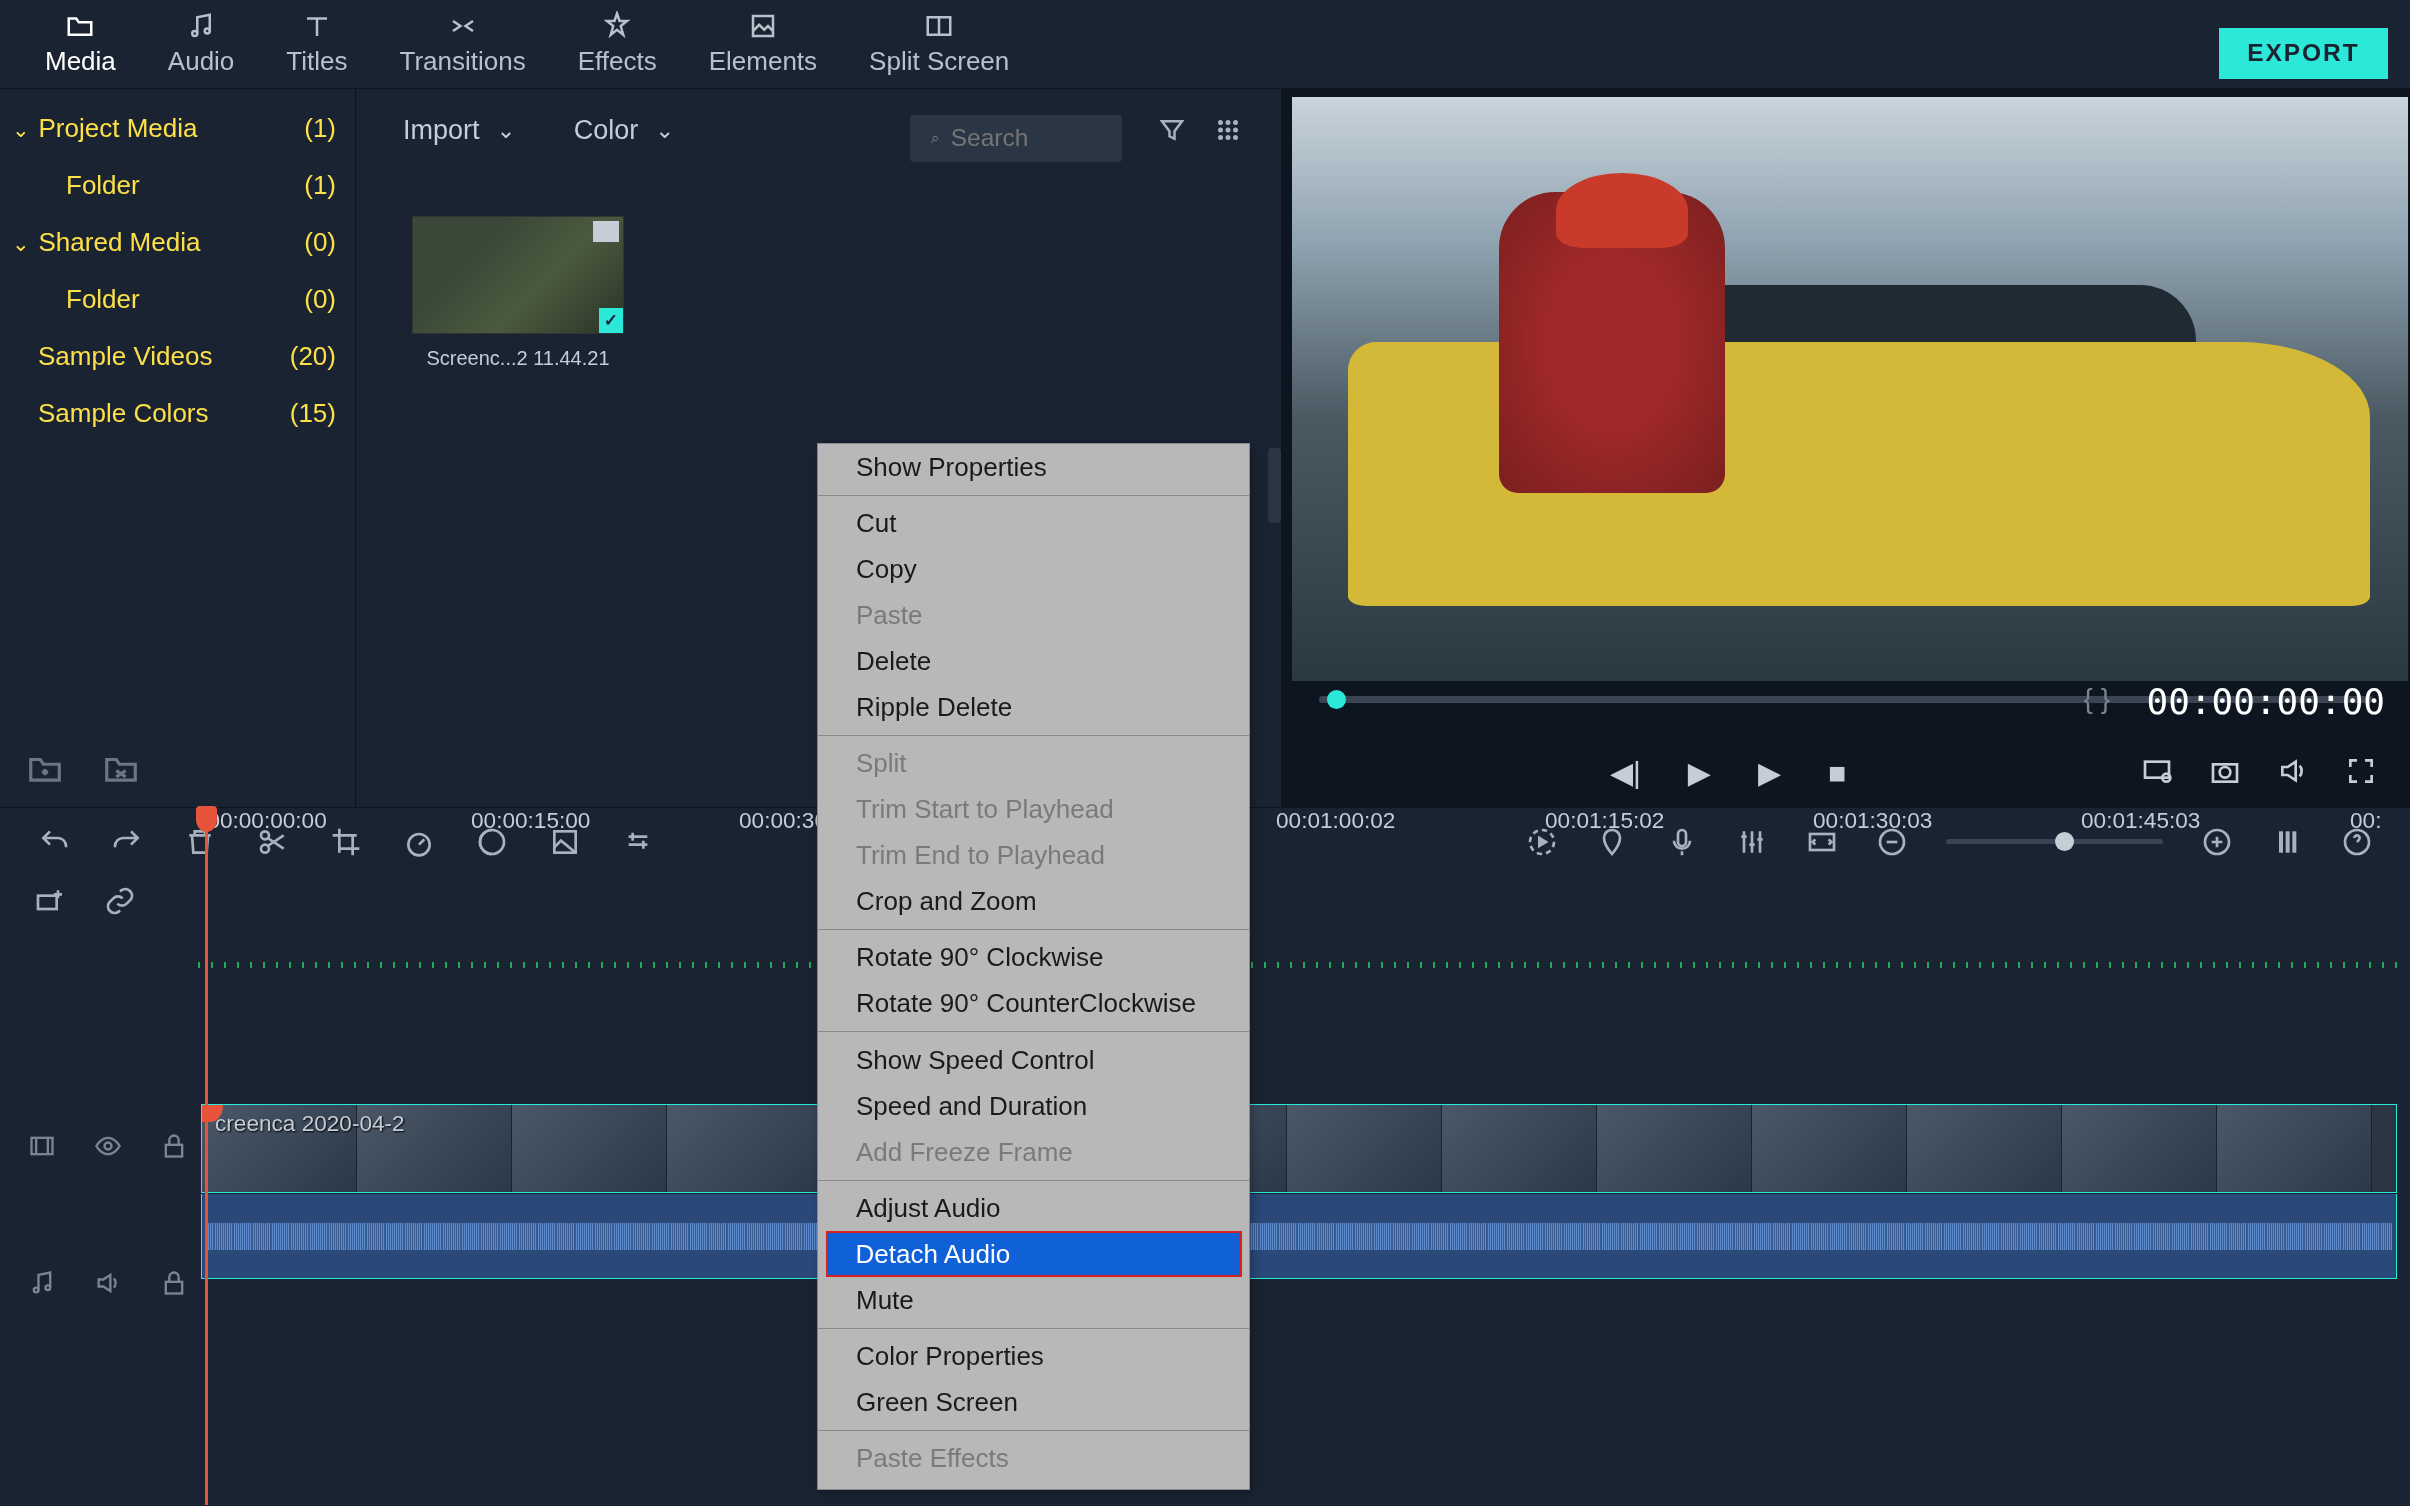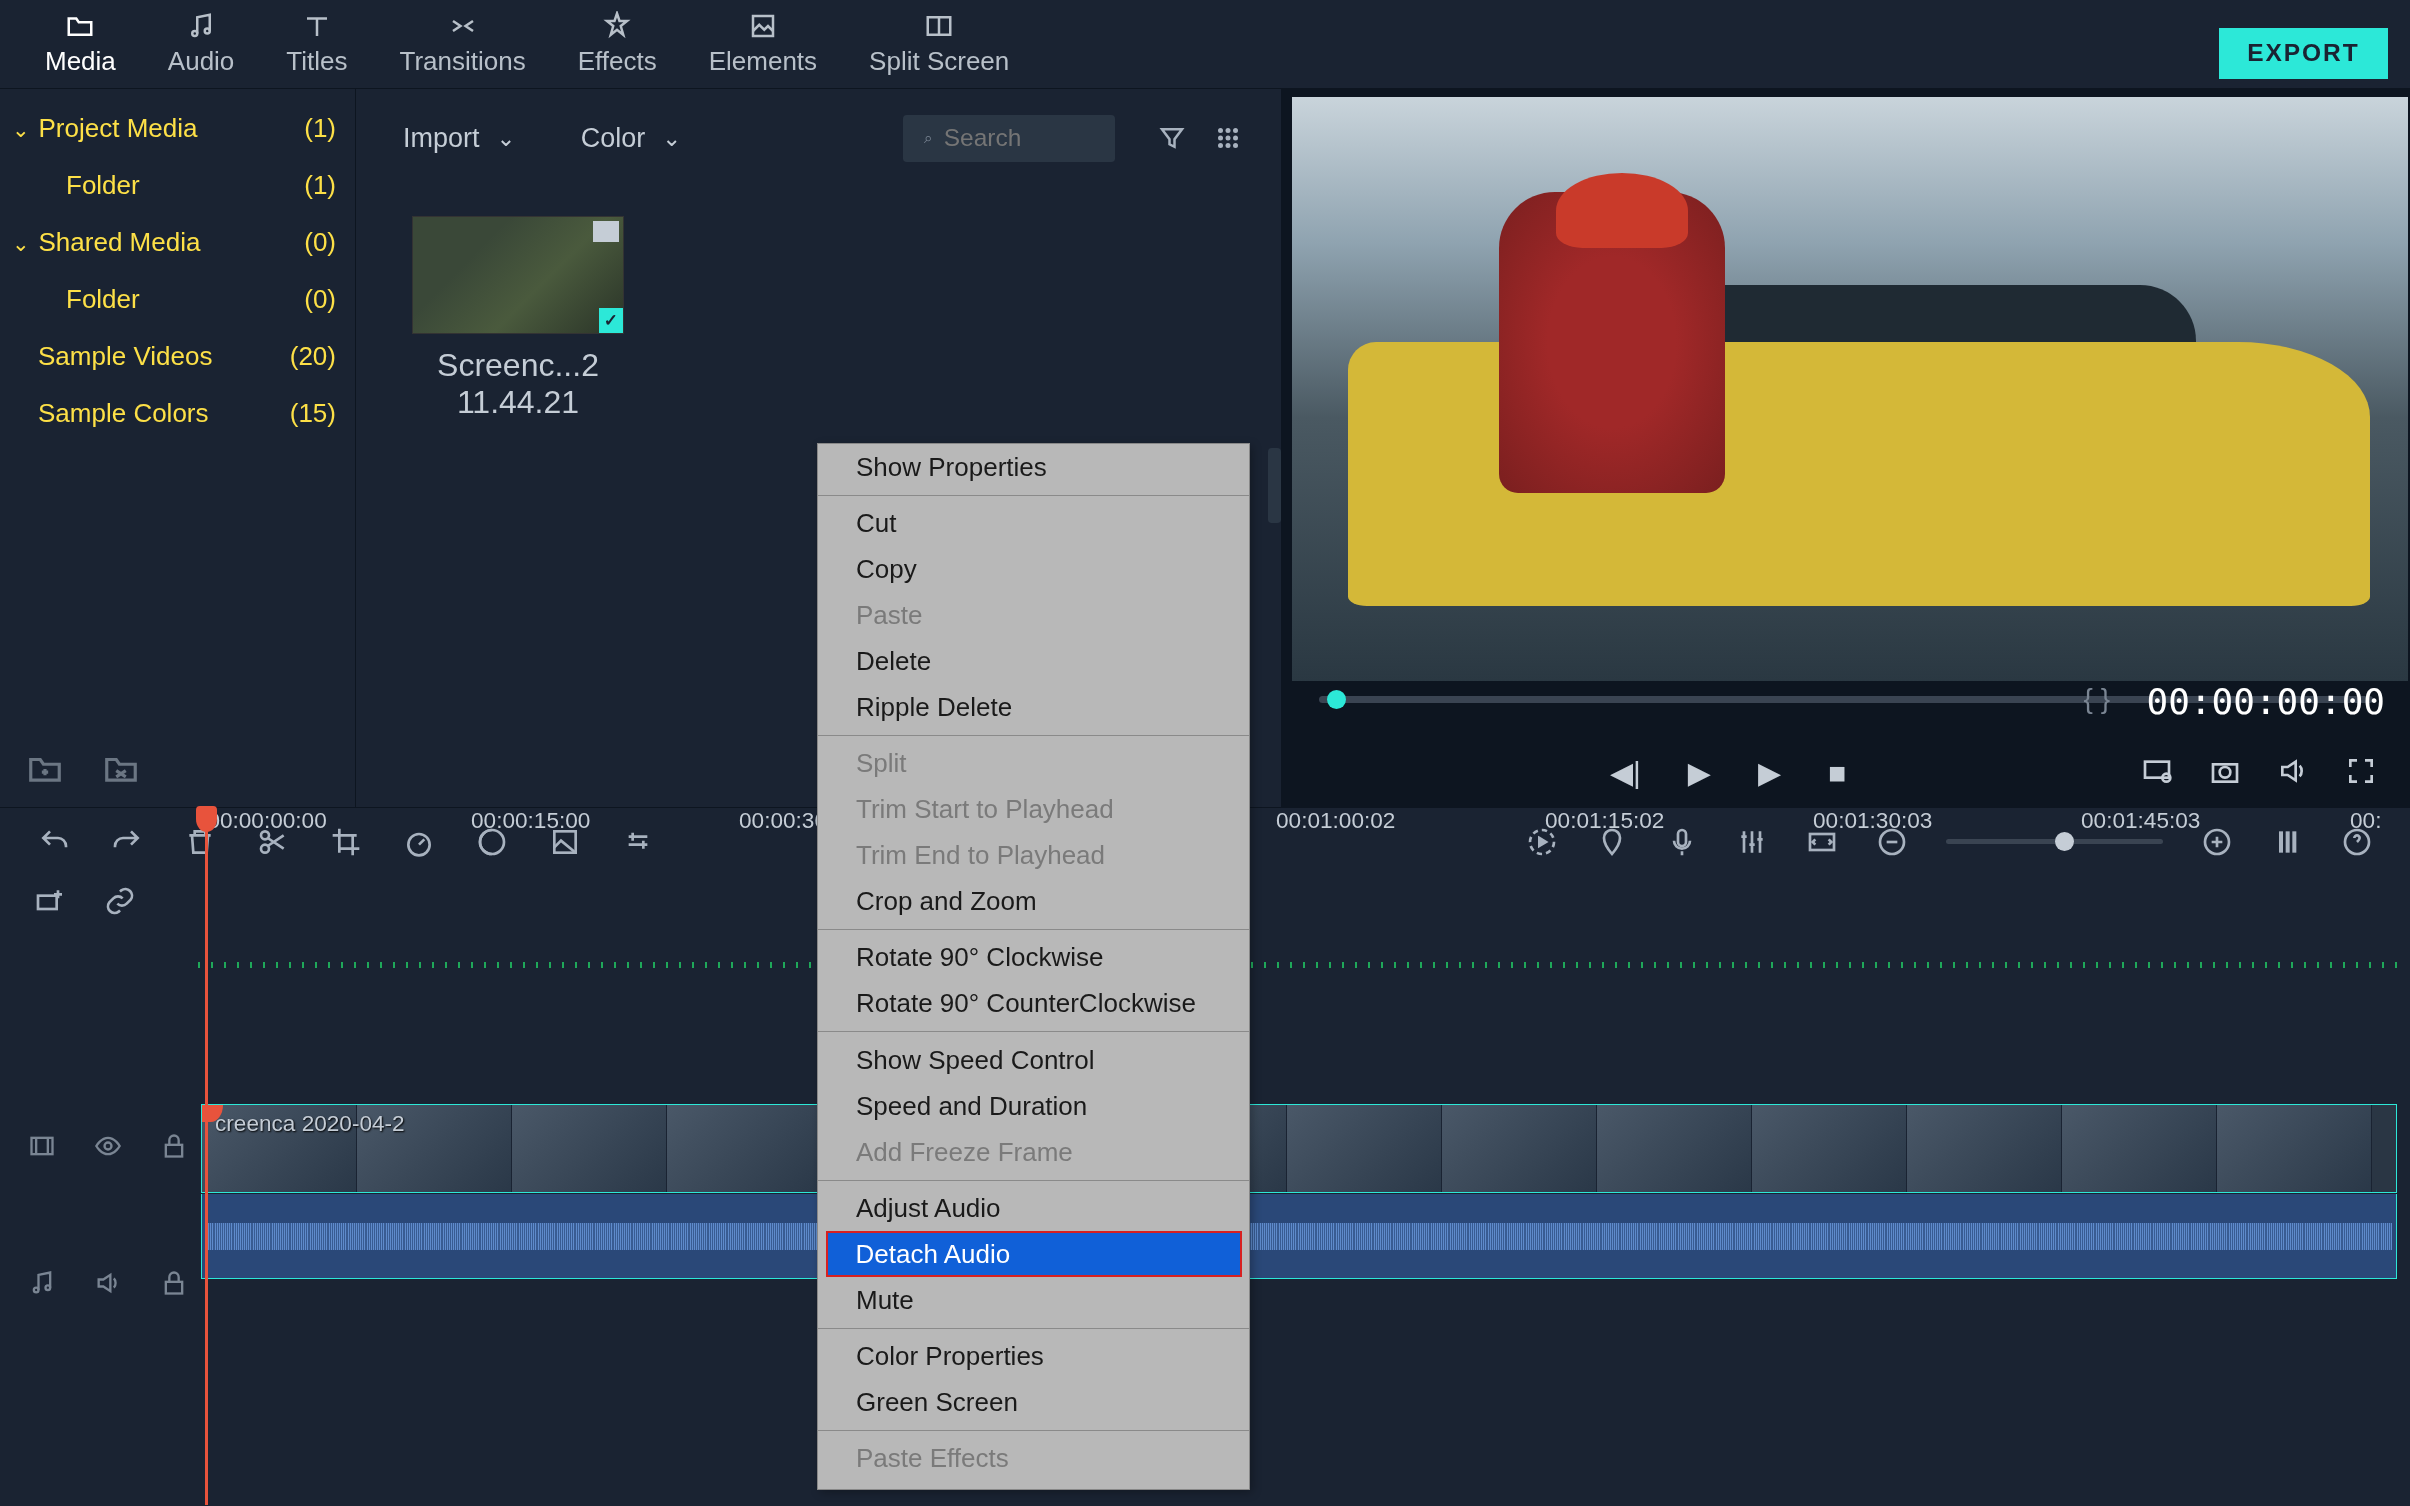--- a/index.html
+++ b/index.html
@@ -17,35 +17,35 @@
 .main { display: flex; height: 718px; }
 .sidebar { width: 356px; background: #1a2332; padding-top: 11.3px; border-right: 0.9px solid #0d1520; position: relative; }
 .side-row { display: flex; justify-content: space-between; align-items: center; padding: 13px 19px 13px 12px; font-size: 26px; color: #fde047; }
 .side-row .chev { margin-right: 7.5px; font-size: 21px; display: inline-block; width: 19px; }
 .side-row.indent { padding-left: 66px; }
 .side-row.no-chev { padding-left: 38px; }
 .side-bottom { position: absolute; bottom: 19px; left: 26px; display: flex; gap: 38px; }
 .side-bottom .ico { width: 38px; height: 38px; color: #6b7683; }
 
 .media-panel { flex: 1; background: #1a2332; position: relative; }
-.media-toolbar { display: flex; align-items: center; padding: 26px 38px 26px 47px; gap: 16px; }
+.media-toolbar { display: flex; align-items: flex-start; padding: 26px 38px 26px 47px; gap: 9px; }
 .import-btn, .record-btn { display: flex; align-items: center; background: transparent; color: #c5cdd6; font-size: 27px; border: none; cursor: pointer; padding-right: 11.3px; }
 .import-btn .chev, .record-btn .chev { margin-left: 17px; font-size: 22.6px; }
 .record-btn { margin-left: 38px; }
 .search-box { background: #2a3644; border-radius: 3.8px; padding: 9.4px 21px; margin-left: auto; display: flex; align-items: center; width: 212px; }
 .search-box input { background: transparent; border: none; color: #c5cdd6; font-size: 24.5px; width: 100%; outline: none; }
 .search-box .search-ico { margin-right: 11.3px; color: #7a8593; }
 .right-icons { display: flex; gap: 26px; margin-left: 26px; }
 .right-icons .ico { width: 30px; height: 30px; color: #a8b2bf; display: flex; align-items: center; justify-content: center; }
 .media-items { padding: 28px 56px; display: flex; gap: 19px; }
 .media-thumb { width: 212px; }
 .media-thumb .img { width: 212px; height: 118px; background: linear-gradient(135deg, #3a4838 30%, #4a5a3d 60%, #2a3428); position: relative; border: 0.9px solid #333; }
 .media-thumb .film-ico { position: absolute; top: 3.8px; right: 3.8px; width: 26px; height: 21px; background: #c5cdd6; }
 .media-thumb .check { position: absolute; bottom: 0; right: 0; width: 24.5px; height: 24.5px; background: #2ce8d8; display: flex; align-items: center; justify-content: center; color: #1a2332; font-size: 17px; font-weight: bold; }
-.media-thumb .label { font-size: 32px; color: #c5cdd6; margin-top: 13px; text-align: center; }
+.media-thumb .label { font-size: 20px; color: #c5cdd6; margin-top: 13px; text-align: center; }
 .vert-handle { position: absolute; right: 0; top: 50%; width: 13px; height: 75px; background: #2a3644; border-radius: 3.8px; }
 
 
 .preview { width: 1130px; background: #0d1520; position: relative; }
 .preview-video { width: 1116px; height: 584px; margin: 7.5px 0 0 11.3px; background: linear-gradient(180deg, #c9d4db 0%, #8fa3b0 25%, #4a5962 55%, #2a3842 100%); position: relative; overflow: hidden; }
 .car-body { position: absolute; bottom: 75px; left: 56px; right: 38px; height: 264px; background: #d4b838; border-radius: 28px 132px 19px 19px / 28px 75px 9.4px 9.4px; }
 .car-roof { position: absolute; bottom: 264px; left: 264px; width: 640px; height: 132px; background: #1f2a33; border-radius: 38px 56px 0 0; }
 .person-red { position: absolute; bottom: 188px; left: 207px; width: 226px; height: 301px; background: radial-gradient(#a02828 40%, #7a1f1f); border-radius: 56px 56px 19px 19px; }
 .person-hat { position: absolute; bottom: 433px; left: 264px; width: 132px; height: 75px; background: #c93a2a; border-radius: 50% 50% 20% 20%; }
 .preview-scrubber { position: absolute; bottom: 104px; left: 38px; right: 38px; height: 7.5px; background: #3a4452; border-radius: 3.8px; }

